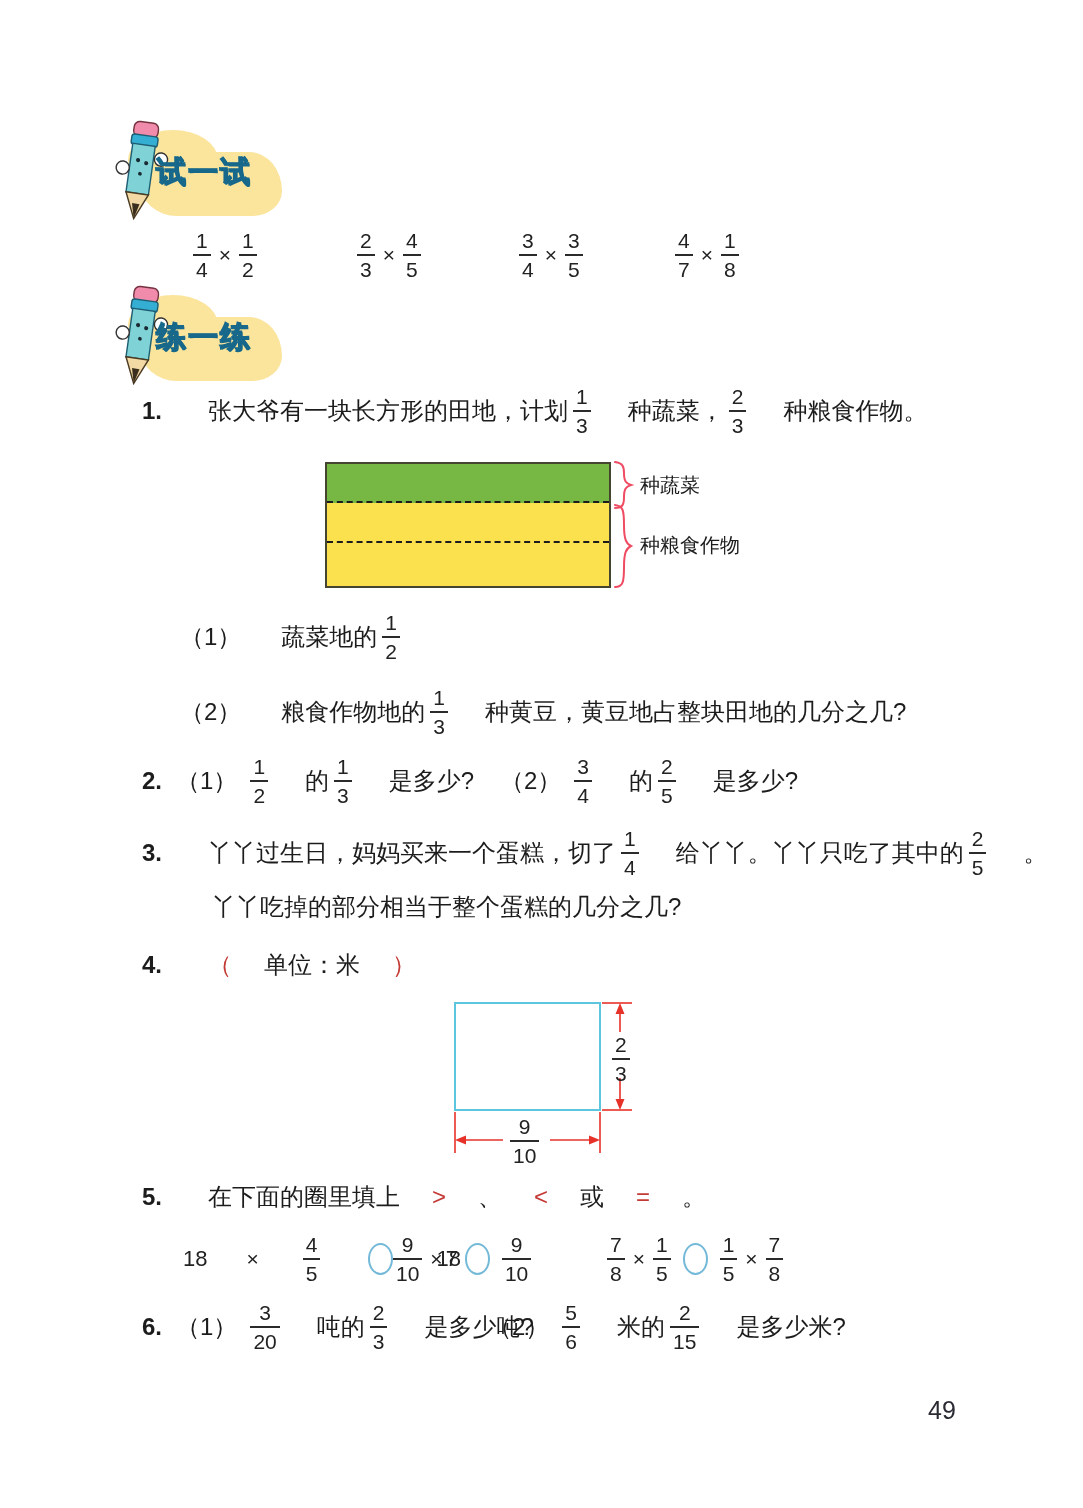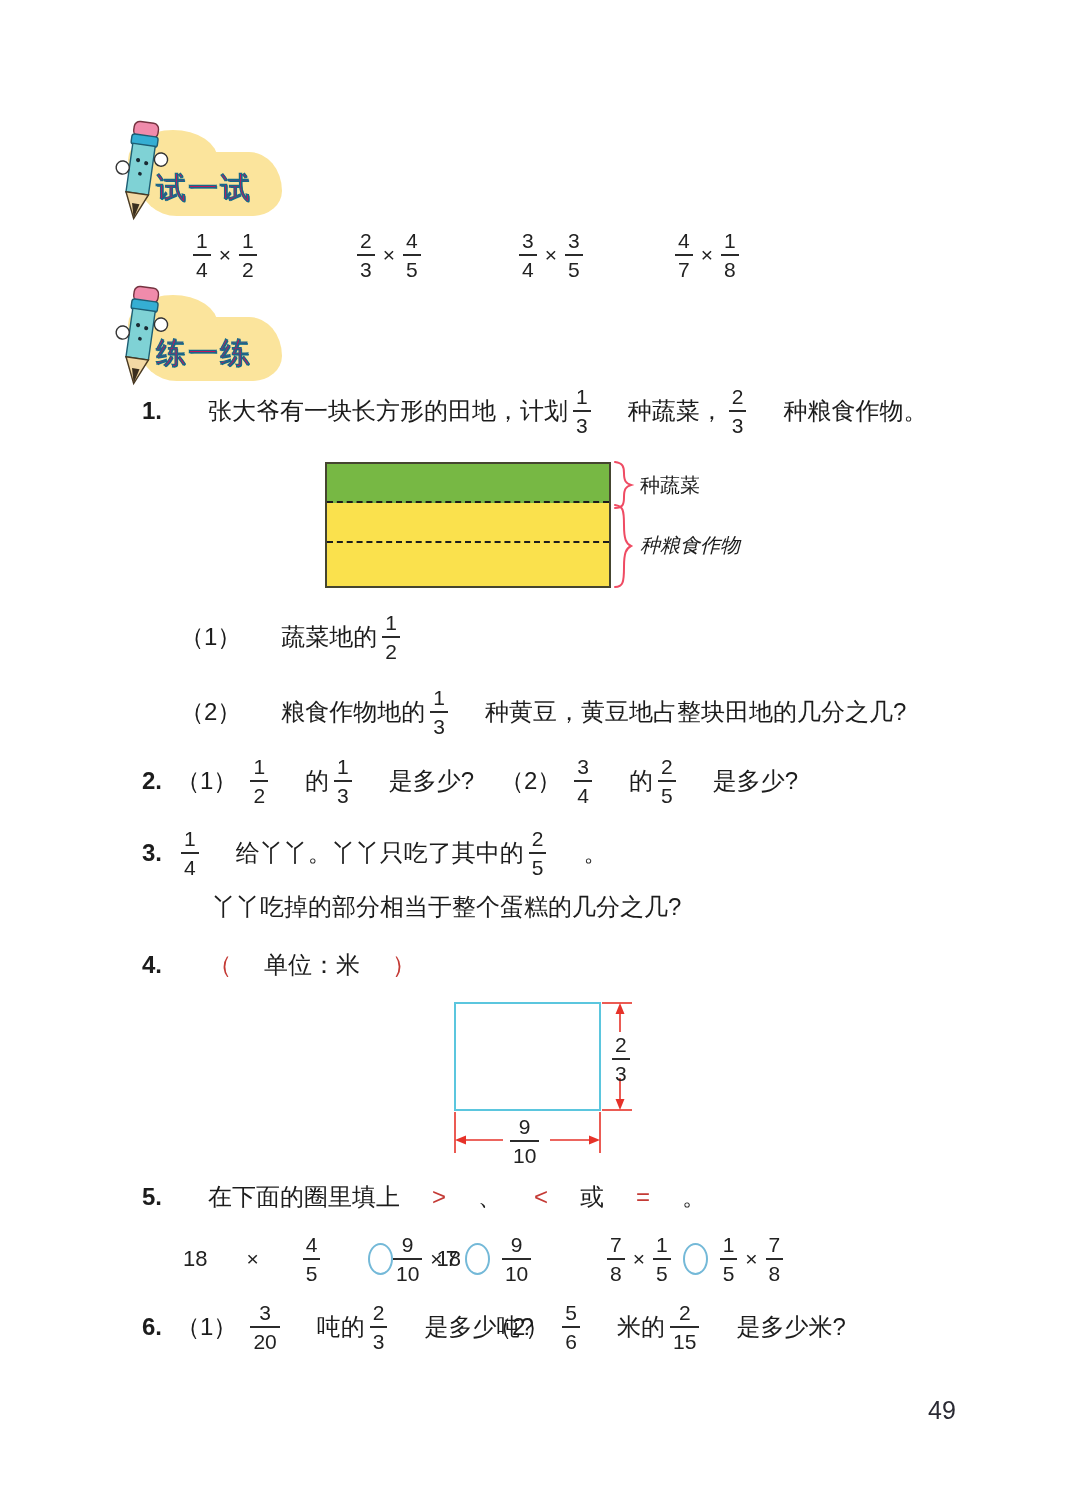--- a/index.html
+++ b/index.html
@@ -7,22 +7,22 @@
   .page { position:relative; width:1083px; height:1508px; background:#ffffff; margin:0 auto;
           color:#1c1c1c; overflow:hidden; }
 
   
   .mascot { position:absolute; width:185px; height:112px; }
   .blob { position:absolute; left:34px; top:36px; width:142px; height:64px;
           background:#fbe49c; border-radius:14px 34px 30px 38px / 30px 40px 26px 34px; }
   .blob:before { content:""; position:absolute; left:-12px; top:-22px; width:90px; height:60px;
                  background:#fbe49c; border-radius:50%; }
   .pencil { position:absolute; left:2px; top:2px; }
-  .section-title { position:absolute; left:50px; top:52px; font-size:30px; font-weight:normal;
-                   letter-spacing:2px; color:#be185d; -webkit-text-stroke:1.2px #17688a;
+  .section-title { position:absolute; left:50px; top:36px; font-size:30px; font-weight:bold;
+                   letter-spacing:2px; color:#0f766e; -webkit-text-stroke:1.2px #17688a;
                    text-shadow:1px 1px 0 #17688a; white-space:nowrap; }
 
   
   .row { position:absolute; display:flex; align-items:center; height:58px; white-space:nowrap; }
   .cn { font-size:24px; color:#1c1c1c;margin-left:32px; }
   .qnum { font-weight:bold; font-size:24px; margin-right:14px; }
   .tag { font-size:24px; margin-right:8px; }
   .frac { display:inline-flex; flex-direction:column; align-items:center; line-height:1;
           margin:0 5px; font-size:21px; color:#222; }
   .frac .fn { padding:0 3px 3px; }
@@ -154,21 +154,21 @@
     <div class="f-yellow1"></div>
     <div class="f-yellow2"></div>
   </div>
   <svg class="abs" style="left:612px; top:461px;" width="24" height="48">
     <path d="M3,1 C11,2 12,6 12,12 C12,20 14,22.5 19,24 C14,25.5 12,28 12,36 C12,43 11,47 3,47" fill="none" stroke="#ef4b63" stroke-width="2" stroke-linecap="round"></path>
   </svg>
   <svg class="abs" style="left:612px; top:504px;" width="24" height="84">
     <path d="M3,1 C11,2 12,6 12,21 C12,35 14,39.5 19,42 C14,44.5 12,49 12,63 C12,78 11,83 3,83" fill="none" stroke="#ef4b63" stroke-width="2" stroke-linecap="round"></path>
   </svg>
   <span class="field-label" style="left:640px; top:472px;">种蔬菜</span>
-  <span class="field-label" style="left:640px; top:532px;font-style:italic;">种粮食作物</span>
+  <span class="field-label" style="left:640px; top:532px;">种粮食作物</span>
 
   <div class="row" style="left:180px; top:608px;">
     <span class="tag">（1）</span>
     <span class="cn">蔬菜地的</span>
     <span class="frac">
         <span class="fn">1</span>
         <span class="fd">2</span>
       </span>
   </div>
   <div class="row" style="left:180px; top:683px;">
@@ -204,20 +204,21 @@
     <span class="cn">的</span>
     <span class="frac">
         <span class="fn">2</span>
         <span class="fd">5</span>
       </span>
     <span class="cn">是多少?</span>
   </div>
 
   <div class="row" style="left:142px; top:824px;">
     <span class="qnum">3.</span>
+    <span class="cn">丫丫过生日，妈妈买来一个蛋糕，切了</span>
     <span class="frac">
         <span class="fn">1</span>
         <span class="fd">4</span>
       </span>
     <span class="cn">给丫丫。丫丫只吃了其中的</span>
     <span class="frac">
         <span class="fn">2</span>
         <span class="fd">5</span>
       </span>
     <span class="cn">。</span>

